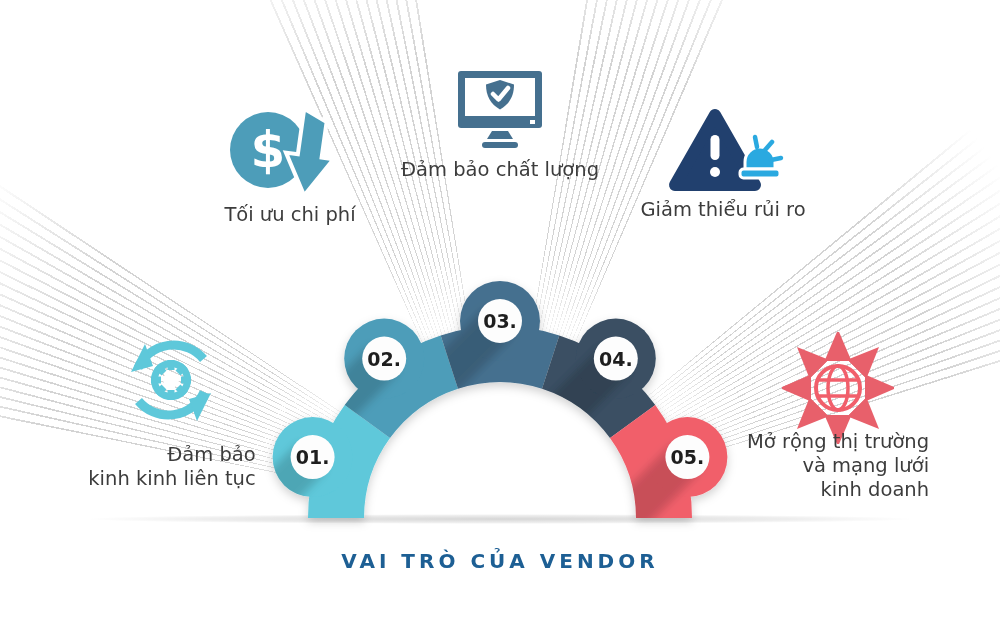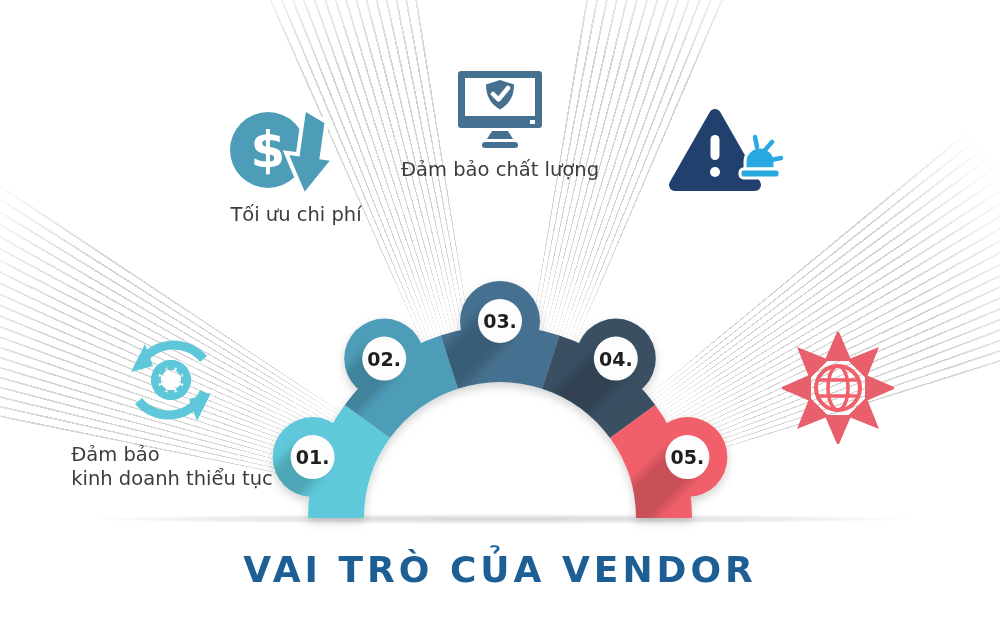--- a/index.html
+++ b/index.html
@@ -24,25 +24,25 @@
   }
   .arch{position:absolute;left:0;top:0;width:1000px;height:621px;}
   .num{
     font-family:"DejaVu Sans","Liberation Sans",sans-serif;
     font-weight:bold;font-size:19px;fill:#1e1e1e;
   }
   .icon{position:absolute;}
   .label{
     position:absolute;transform:translateX(-50%);
     color:#3c3c3c;font-size:19.5px;line-height:1.24;
-    text-align:left;white-space:nowrap;
+    text-align:right;white-space:nowrap;
   }
   .title{
     position:absolute;left:500px;top:549px;transform:translateX(-50%);
-    font-weight:bold;font-size:36px;letter-spacing:4px;white-space:nowrap;
+    font-weight:bold;font-size:20px;letter-spacing:4px;white-space:nowrap;
   }
 </style>
 </head>
 <body>
 
 <div class="canvas">
 
   <div class="fan"></div>
 
   <svg class="arch" viewBox="0 0 1000 621" aria-hidden="true">
@@ -202,23 +202,31 @@
       <line x1="77.9" y1="77.9" x2="87.5" y2="87.5" marker-end="url(#ah)"></line>
       <line x1="56" y1="87" x2="56" y2="101" marker-end="url(#ah)"></line>
       <line x1="34.1" y1="77.9" x2="24.5" y2="87.5" marker-end="url(#ah)"></line>
       <line x1="25" y1="56" x2="11" y2="56" marker-end="url(#ah)"></line>
       <line x1="34.1" y1="34.1" x2="24.5" y2="24.5" marker-end="url(#ah)"></line>
     </g>
   </svg>
 
   <div class="label" style="left:172px;top:443px">
     <div>Đảm bảo</div>
-    <div>kinh doanh thiểu tục</div>
-  </div>
-  <div class="label" style="left:296px;top:203px">
+    <div>kinh kinh liên tục</div>
+  </div>
+  <div class="label" style="left:290px;top:203px">
     <div>Tối ưu chi phí</div>
   </div>
   <div class="label" style="left:500px;top:158px">
     <div>Đảm bảo chất lượng</div>
   </div>
+  <div class="label" style="left:723px;top:198px">
+    <div>Giảm thiểu rủi ro</div>
+  </div>
+  <div class="label" style="left:838px;top:430px">
+    <div>Mở rộng thị trường</div>
+    <div>và mạng lưới</div>
+    <div>kinh doanh</div>
+  </div>
 
   <div class="title" style="color: rgb(29, 95, 148);">VAI TRÒ CỦA VENDOR</div>
 </div>
 
 </body></html>

